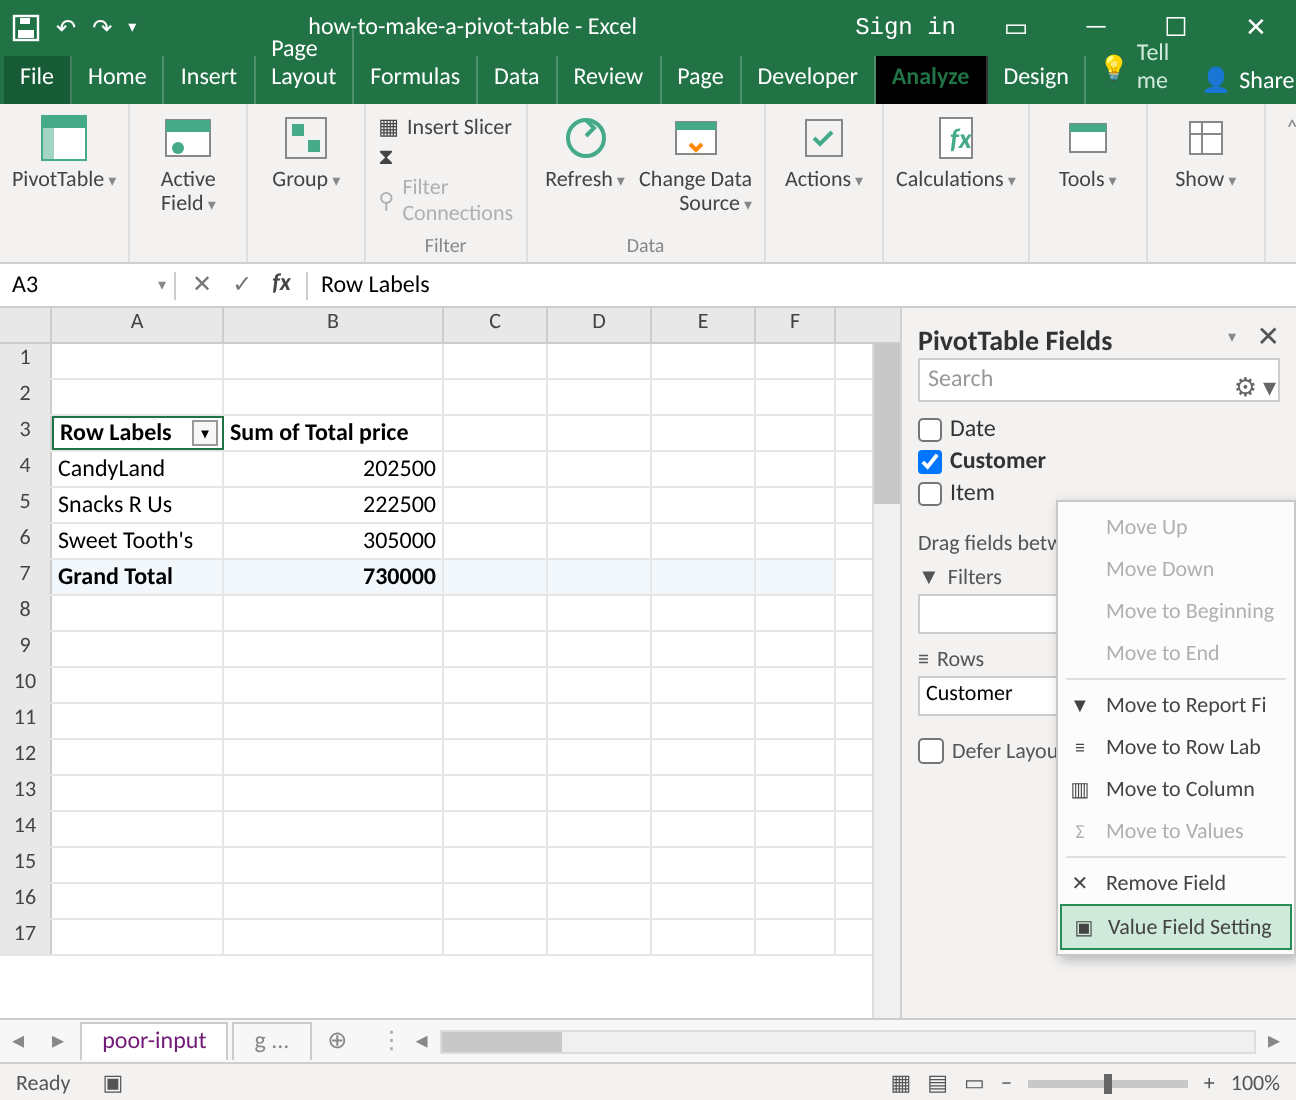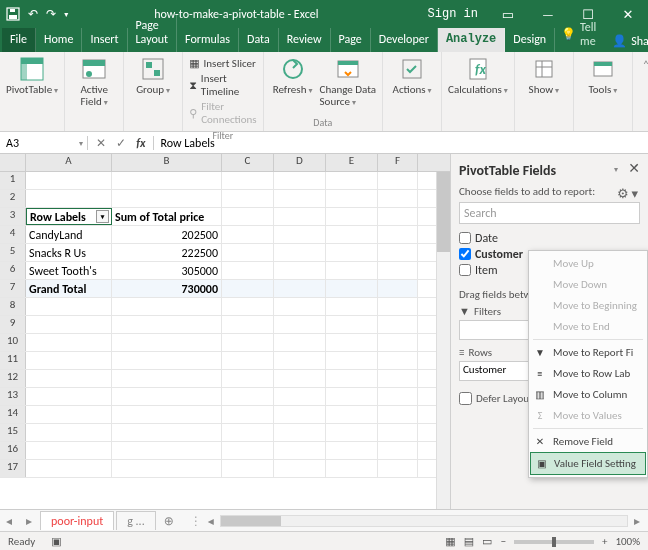--- a/index.html
+++ b/index.html
@@ -11,31 +11,31 @@
   .qa-toolbar span { font-size: 12px; cursor: default; }
   .titlebar .title { flex: 0 0 auto; margin-left: 80px; font-size: 12px; }
   .titlebar .spacer { flex: 1 1 auto; }
   .win-controls { display: flex; }
   .win-controls div { width: 40px; text-align: center; font-size: 13px; }
 
   
   .tabs { background: #217346; height: 24px; display: flex; color: #fff; font-size: 12px; align-items: flex-end; padding-left: 2px; }
   .tabs .tab { padding: 4px 8px 6px 8px; cursor: default; border-right:1px solid rgba(255,255,255,0.2); }
   .tabs .tab.file { background: #185c37; }
-  .tabs .tab.active { background: #e5e5e5; color: #217346; font-weight: 600; font-family: Liberation Mono, monospace; }
+  .tabs .tab.active { background: #000000; color: #217346; font-weight: 600; }
   .tabs .share { margin-left: auto; display:flex; align-items:center; gap:4px; padding:4px 10px; }
   .tabs .tellme { display:flex; align-items:center; gap:4px; padding:4px 6px; color:#cfe9da;}
 
   
   .ribbon { background: #f3f2f1; border-bottom: 1px solid #d0d0d0; height: 80px; display: flex; }
   .group { display:flex; flex-direction:column; justify-content:space-between; padding:4px 6px 2px 6px; border-right:1px solid #e0e0e0; }
   .group .items { display:flex; gap:4px; }
   .bigbtn { display:flex; flex-direction:column; align-items:center; justify-content:flex-start; min-width:46px; padding:0 0; color:#444; font-size:11px; cursor:default;}
   .bigbtn svg { margin-bottom:2px; }
-  .bigbtn .lbl { text-align:left; line-height:1.1; }
+  .bigbtn .lbl { text-align:right; line-height:1.1; }
   .bigbtn .caret::after { content:"▾"; font-size:8px; color:#888; margin-left:2px;}
   .smallstack { display:flex; flex-direction:column; gap:0; font-size:11px; color:#444;}
   .smallstack div { display:flex; align-items:center; gap:4px; padding:1px 0; }
   .group .gname { font-size:10px; color:#888; text-align:center; padding-top:2px;}
   .ribbon .collapse { margin-left:auto; padding:6px 10px; color:#888;}
 
   
   .namefx { display:flex; border-bottom:1px solid #ccc; height:22px; align-items:center; background:#fff; }
   .namebox { width:88px; border-right:1px solid #ccc; padding-left:6px; display:flex; align-items:center; justify-content:space-between; padding-right:4px;}
   .fx-btns { display:flex; gap:10px; padding:0 8px; color:#777; }
@@ -86,21 +86,21 @@
   .ctxmenu{ position:absolute; right:0; top:250px; width:120px; background:#fcfcfc; border:1px solid #c8c8c8; box-shadow:2px 2px 6px rgba(0,0,0,0.25); font-size:11px; z-index:20; padding:2px 0;}
   .ctxmenu .mi{ padding:4px 8px 4px 24px; color:#444; display:flex; align-items:center; position:relative;}
   .ctxmenu .mi.disabled{ color:#b0b0b0;}
   .ctxmenu .mi.hl{ background:#cfe9da; border:1px solid #2a8a54; margin:0 1px; padding-left:23px;}
   .ctxmenu .sep{ height:1px; background:#e0e0e0; margin:2px 4px;}
   .ctxmenu .ico{ position:absolute; left:4px; width:14px; text-align:center; font-size:10px;}
 
   
   .sheettabs{ height:22px; border-top:1px solid #ccc; background:#f7f7f7; display:flex; align-items:center; font-size:12px; gap:2px; }
   .sheettabs .nav{ padding:0 6px; color:#888;}
-  .sheettabs .stab{ padding:2px 10px; border:1px solid #ccc; border-bottom:none; background:#fff; color:#ef4444;}
+  .sheettabs .stab{ padding:2px 10px; border:1px solid #ccc; border-bottom:none; background:#fff; color:#701a75;}
   .sheettabs .stab.inactive{ color:#888; background:#f7f7f7;}
   .sheettabs .plus{ padding:0 6px; color:#888;}
   .hscroll{ flex:1; display:flex; align-items:center; padding:0 8px; gap:6px;}
   .hscroll .track{ flex:1; height:12px; background:#f0f0f0; border:1px solid #ddd; position:relative;}
   .hscroll .thumbh{ position:absolute; left:0; width:60px; height:100%; background:#c8c8c8;}
 
   
   .status{ height:20px; background:#f3f2f1; border-top:1px solid #d0d0d0; display:flex; align-items:center; font-size:11px; color:#555; padding:0 8px; gap:16px;}
   .status .right{ margin-left:auto; display:flex; align-items:center; gap:8px;}
   .zoom-slider{ width:80px; height:4px; background:#c8c8c8; position:relative;}
@@ -199,21 +199,20 @@
     <div class="gname"></div>
   </div>
   <div class="group">
     <div class="smallstack">
       <div>
           <span>▦</span>
           <span>Insert Slicer</span>
         </div>
       <div>
           <span>⧗</span>
-          <span>Insert Timeline</span>
         </div>
       <div style="color:#b0b0b0;">
           <span>⚲</span>
           <span>Filter Connections</span>
         </div>
     </div>
     <div class="gname">Filter</div>
   </div>
   <div class="group">
     <div class="items">
@@ -257,37 +256,37 @@
           </svg>
         <div class="lbl"><span>Calculations</span><span class="caret"></span></div>
       </div>
     </div>
     <div class="gname"></div>
   </div>
   <div class="group">
     <div class="items">
       <div class="bigbtn">
         <svg width="26" height="26">
+            <rect x="4" y="6" width="18" height="14" fill="#fff" stroke="#888"></rect>
+            <rect x="4" y="6" width="18" height="4" fill="#4a8"></rect>
+          </svg>
+        <div class="lbl"><span>Tools</span><span class="caret"></span></div>
+      </div>
+    </div>
+    <div class="gname"></div>
+  </div>
+  <div class="group">
+    <div class="items">
+      <div class="bigbtn">
+        <svg width="26" height="26">
             <rect x="5" y="5" width="16" height="16" fill="#fff" stroke="#888"></rect>
             <line x1="5" y1="11" x2="21" y2="11" stroke="#888"></line>
             <line x1="11" y1="5" x2="11" y2="21" stroke="#888"></line>
           </svg>
         <div class="lbl"><span>Show</span><span class="caret"></span></div>
-      </div>
-    </div>
-    <div class="gname"></div>
-  </div>
-  <div class="group">
-    <div class="items">
-      <div class="bigbtn">
-        <svg width="26" height="26">
-            <rect x="4" y="6" width="18" height="14" fill="#fff" stroke="#888"></rect>
-            <rect x="4" y="6" width="18" height="4" fill="#4a8"></rect>
-          </svg>
-        <div class="lbl"><span>Tools</span><span class="caret"></span></div>
       </div>
     </div>
     <div class="gname"></div>
   </div>
   <div class="collapse">˄</div>
 </div>
 
 <div class="namefx">
   <div class="namebox">
       <span>A3</span>
@@ -473,21 +472,20 @@
     <div class="sheet-scroll">
         <div class="thumb"></div>
       </div>
   </div>
 
   <div class="fieldlist">
     <span class="fl-caret">▾</span>
     <span class="fl-close">✕</span>
     <h3>PivotTable Fields</h3>
     <span class="fl-gear">⚙ ▾</span>
-    <div class="fl-sub">Choose fields to add to report:</div>
     <div class="searchbox">Search</div>
     <div class="fields">
       <label>
           <input type="checkbox" style="">
           <span>Date</span>
         </label>
       <label>
           <input type="checkbox" checked="" style="">
           <b>Customer</b>
         </label>

